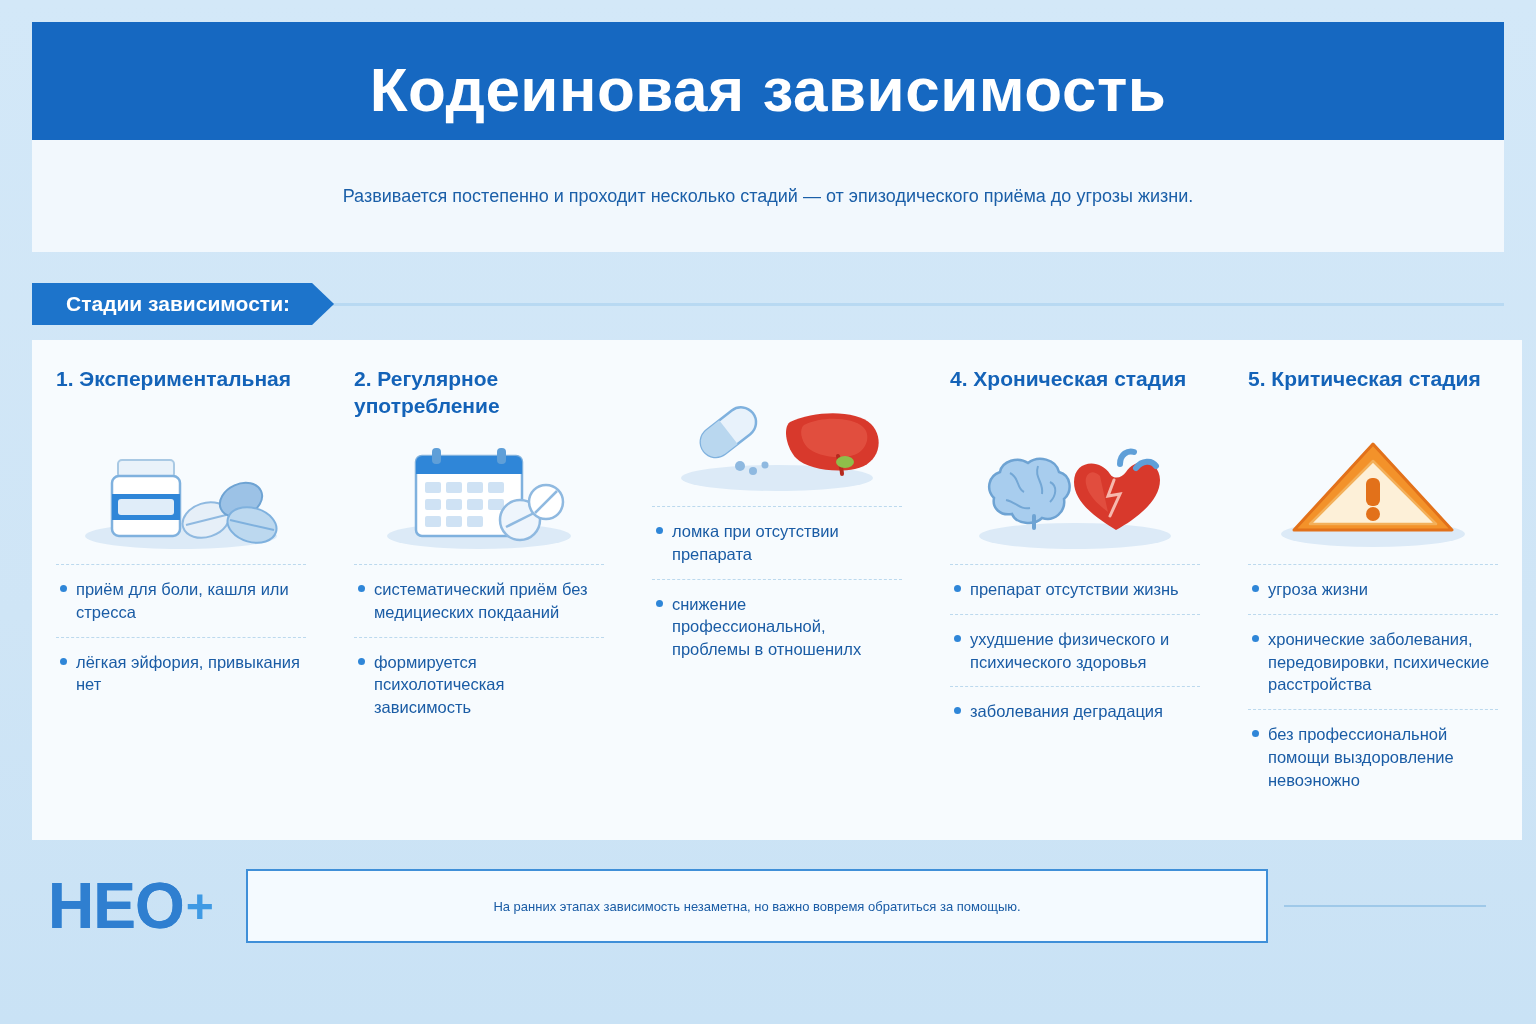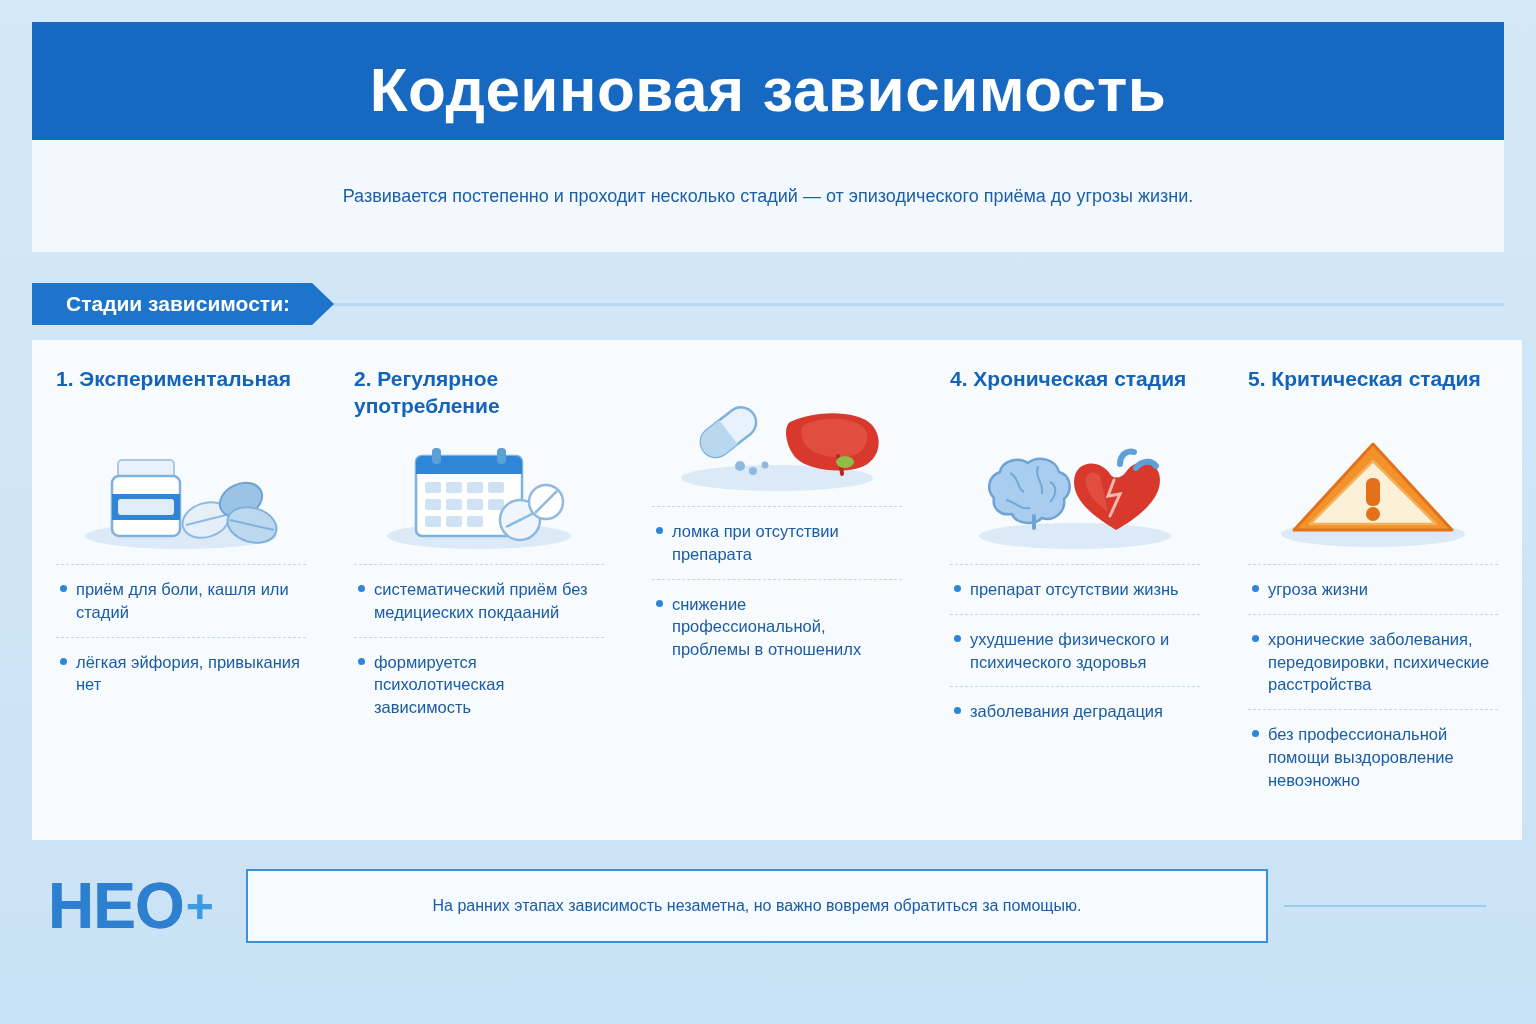--- a/index.html
+++ b/index.html
@@ -158,21 +158,21 @@
     width: 1022px;
     height: 74px;
     border: 2px solid #3f8fd8;
     background: #f4faff;
     display: flex; align-items: center; justify-content: center;
     text-align: center;
     padding: 0 24px;
   }
   .footer-note-text {
     color: #1a5ca5;
-    font-size: 16px;
+    font-size: 13px;
   }
   .footer-tail {
     flex: 1 1 auto;
     height: 2px;
     background: #9fc9e9;
     margin-left: 16px;
     margin-right: 18px;
   }
 </style>
 </head>
@@ -209,21 +209,21 @@
           <ellipse cx="150" cy="92" rx="24" ry="17" fill="#e6eff8" stroke="#8fb9e0" stroke-width="2" transform="rotate(-18 150 92)"></ellipse>
           <line x1="130" y1="97" x2="170" y2="87" stroke="#8fb9e0" stroke-width="2"></line>
           <ellipse cx="185" cy="72" rx="22" ry="16" fill="#9cc2e6" stroke="#6ea3d3" stroke-width="2" transform="rotate(-24 185 72)"></ellipse>
           <ellipse cx="196" cy="97" rx="25" ry="17" fill="#bcd8ef" stroke="#7fb1de" stroke-width="2" transform="rotate(16 196 97)"></ellipse>
           <line x1="174" y1="92" x2="218" y2="102" stroke="#7fb1de" stroke-width="2"></line>
         </svg>
       </div>
       <div class="bullets">
         <div class="bullet">
           <span class="dot"></span>
-          <span class="txt">приём для боли, кашля или стадий</span>
+          <span class="txt">приём для боли, кашля или стресса</span>
         </div>
         <div class="bullet">
           <span class="dot"></span>
           <span class="txt">лёгкая эйфория, привыкания нет</span>
         </div>
       </div>
     </div>
 
     <div class="card">
       <div class="card-title">2. Регулярное употребление</div>

